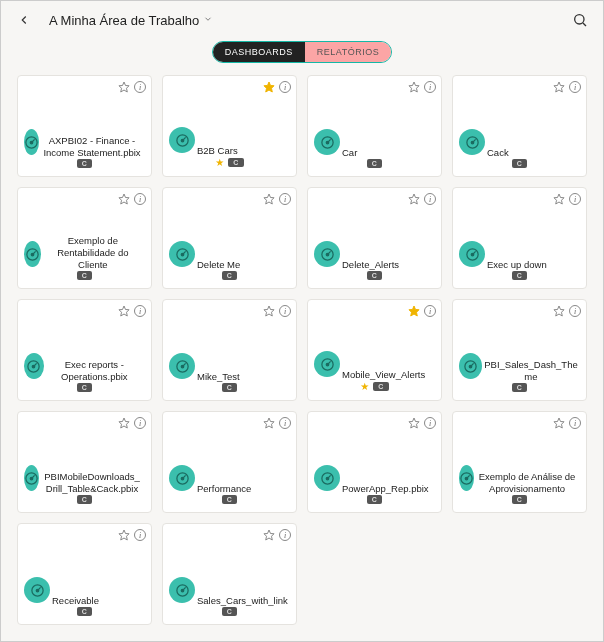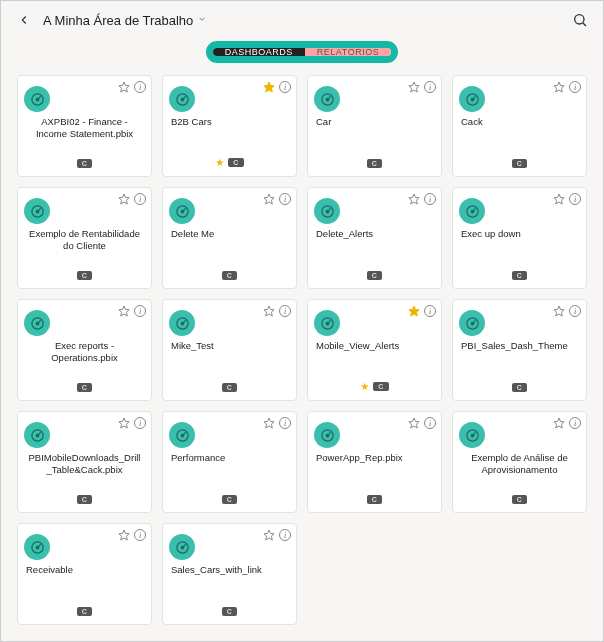--- a/index.html
+++ b/index.html
@@ -28,20 +28,21 @@
   }
   .title-wrap {
     display: flex;
     align-items: center;
     margin-left: 10px;
     flex: 1;
   }
   .title {
     font-size: 13px;
     color: #222;
+    margin-left: 6px;
   }
   .chevron-down {
     margin-left: 4px;
     font-size: 10px;
     color: #666;
   }
   .search-btn {
     width: 18px;
     height: 18px;
     display: flex;
@@ -50,21 +51,21 @@
     cursor: pointer;
     color: #333;
   }
   .tabs {
     display: flex;
     justify-content: center;
     padding: 6px 0 12px 0;
   }
   .tabs-inner {
     display: flex;
-    border: 7px solid #14b8a6;
+    border: 1px solid #14b8a6;
     border-radius: 14px;
     overflow: hidden;
     height: 22px;
   }
   .tab {
     padding: 0 12px;
     font-size: 9px;
     display: flex;
     align-items: center;
     letter-spacing: 0.5px;
@@ -91,22 +92,22 @@
     height: 102px;
     position: relative;
     padding: 6px;
     display: flex;
     flex-direction: column;
     align-items: center;
     cursor: pointer;
   }
   .card-top {
     display: flex;
-    flex-direction: column;
-    align-items: flex-start;
+    flex-direction: row;
+    align-items: flex-end;
     width: 100%;
     flex: 1;
   }
   .card-icon {
     width: 26px;
     height: 26px;
     border-radius: 50%;
     background: #3bbfad;
     display: flex;
     align-items: center;

